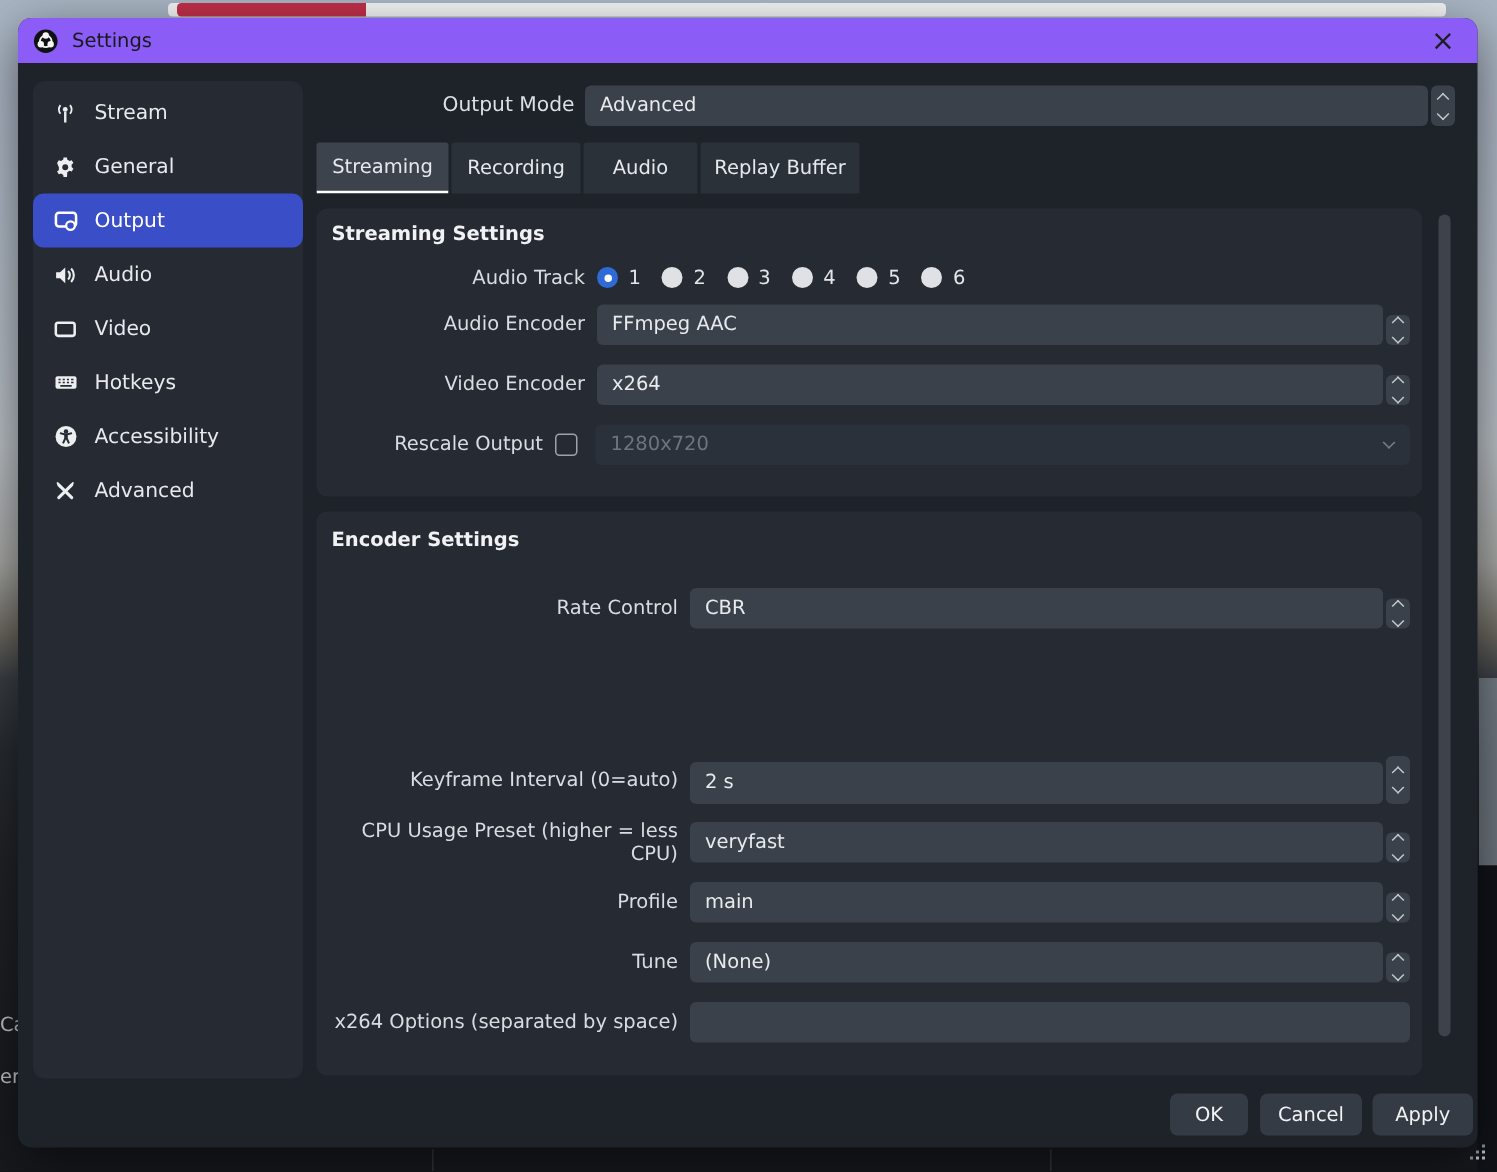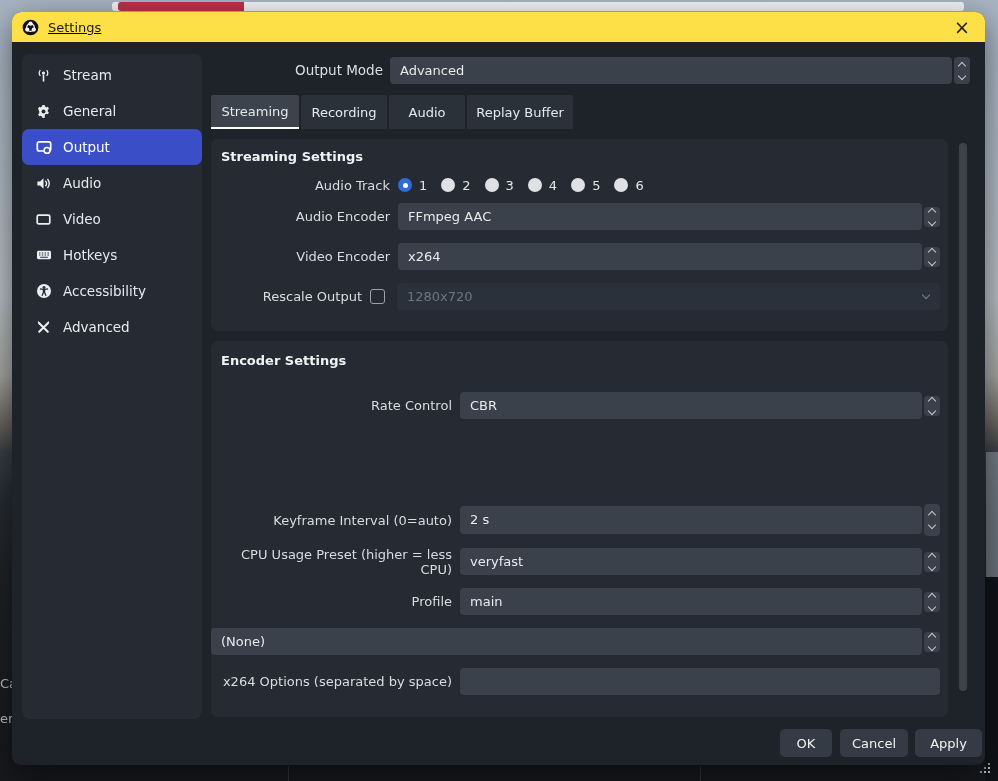--- a/index.html
+++ b/index.html
@@ -9,21 +9,21 @@
     background:linear-gradient(180deg,#a9b5c4 0%,#b2bcc8 20%,#bcc2c8 38%,#a8a9a6 48%,#6e6a62 54%,#3a3e45 58%,#282c31 64%,#202327 74%,#17191d 100%);}
   
   .bg-white-bar{position:absolute;left:112px;top:2px;width:852px;height:9px;background:#f4f5f6;border-radius:3px;}
   .bg-red-bar{position:absolute;left:118px;top:2px;width:126px;height:9px;background:#c1304a;border-radius:3px 0 0 3px;}
   .bg-streak{position:absolute;left:986px;top:452px;width:12px;height:125px;background:#8f98a2;opacity:.7;}
   .bg-dark-right{position:absolute;left:985px;top:577px;width:13px;height:204px;background:#101318;}
   .bg-divider{position:absolute;top:766px;width:1px;height:15px;background:#32363c;}
   .bg-frag{position:absolute;left:0;width:16px;overflow:hidden;color:#c2c6ca;font-size:13px;white-space:nowrap;}
   
   .dialog{position:absolute;left:12px;top:12px;width:973px;height:753px;background:#1e232a;border-radius:9px;box-shadow:0 10px 34px rgba(0,0,0,.55);}
-  .titlebar{position:absolute;left:0;top:0;width:973px;height:30px;background:#fde047;border-radius:9px 9px 0 0;display:flex;align-items:center;padding:0 10px;text-decoration:underline;}
+  .titlebar{position:absolute;left:0;top:0;width:973px;height:30px;background:#8b5cf6;border-radius:9px 9px 0 0;display:flex;align-items:center;padding:0 10px;}
   .titlebar .ttl{font-size:13px;color:#17191c;margin-left:9px;}
   .close-btn{position:absolute;right:6px;top:0;width:34px;height:30px;display:flex;align-items:center;justify-content:center;font-size:19px;color:#1c1e21;cursor:default;}
   
   .sidebar{position:absolute;left:10px;top:42px;width:180px;height:665px;background:#262b33;border-radius:8px;padding-top:3px;}
   .sb-item{height:36px;display:flex;align-items:center;gap:11px;padding:0 13px;border-radius:7px;font-size:13.5px;color:#e7e9ec;}
   .sb-item.selected{background:#3a4ec8;color:#ffffff;}
   .sb-ico{width:17px;height:17px;flex:none;display:flex;align-items:center;justify-content:center;}
   
   .om-label{position:absolute;left:180px;top:45px;width:191px;height:27px;line-height:27px;text-align:right;font-size:13.5px;color:#dcdfe3;}
   
@@ -41,21 +41,21 @@
   .tab-0{width:88px}.tab-1{width:86px}.tab-2{width:76px}.tab-3{width:106px}
   
   .panel{position:absolute;left:199px;width:737px;background:#262b33;border-radius:7px;}
   .panel-streaming{top:127px;height:192px;}
   .panel-encoder{top:329px;height:376px;}
   .panel-hdr{position:absolute;left:10px;font-size:13px;font-weight:bold;color:#f0f2f4;}
   .prow{position:absolute;left:0;right:8px;display:flex;align-items:center;}
   .plabel{flex:none;text-align:right;padding-right:8px;font-size:13px;color:#d9dce0;}
   .s-lab{width:187px;}
   .e-lab{width:249px;}
-  .ctrl{flex:1;display:flex;gap:2px;align-items:center;}
+  .ctrl{flex:1;display:flex;gap:2px;align-items:flex-end;}
   .ctrl .combo-main{flex:1;}
   .disabled .combo-main{background:#2b313a;color:#6e757e;position:relative;}
   
   .radio-group{display:flex;align-items:center;}
   .radio{width:14px;height:14px;border-radius:50%;background:#dfe1e4;flex:none;position:relative;}
   .radio.checked{background:#2e6bd6;}
   .radio.checked::after{content:"";position:absolute;inset:4.5px;background:#fff;border-radius:50%;}
   .radio-num{font-size:13px;color:#e3e5e8;margin:0 14px 0 7px;}
   
   .checkbox{width:15px;height:15px;border:1px solid #9da3ab;border-radius:3px;background:#262b33;flex:none;}
@@ -292,20 +292,21 @@
         <div class="ctrl">
           <div class="combo-main">main</div>
           <div class="combo-spin">
               <span class="chev up"></span>
               <span class="chev down"></span>
             </div>
         </div>
       </div>
 
       <div class="prow" style="top:287px;height:27px;">
+        <div class="plabel e-lab">Tune</div>
         <div class="ctrl">
           <div class="combo-main">(None)</div>
           <div class="combo-spin">
               <span class="chev up"></span>
               <span class="chev down"></span>
             </div>
         </div>
       </div>
 
       <div class="prow" style="top:327px;height:27px;">

